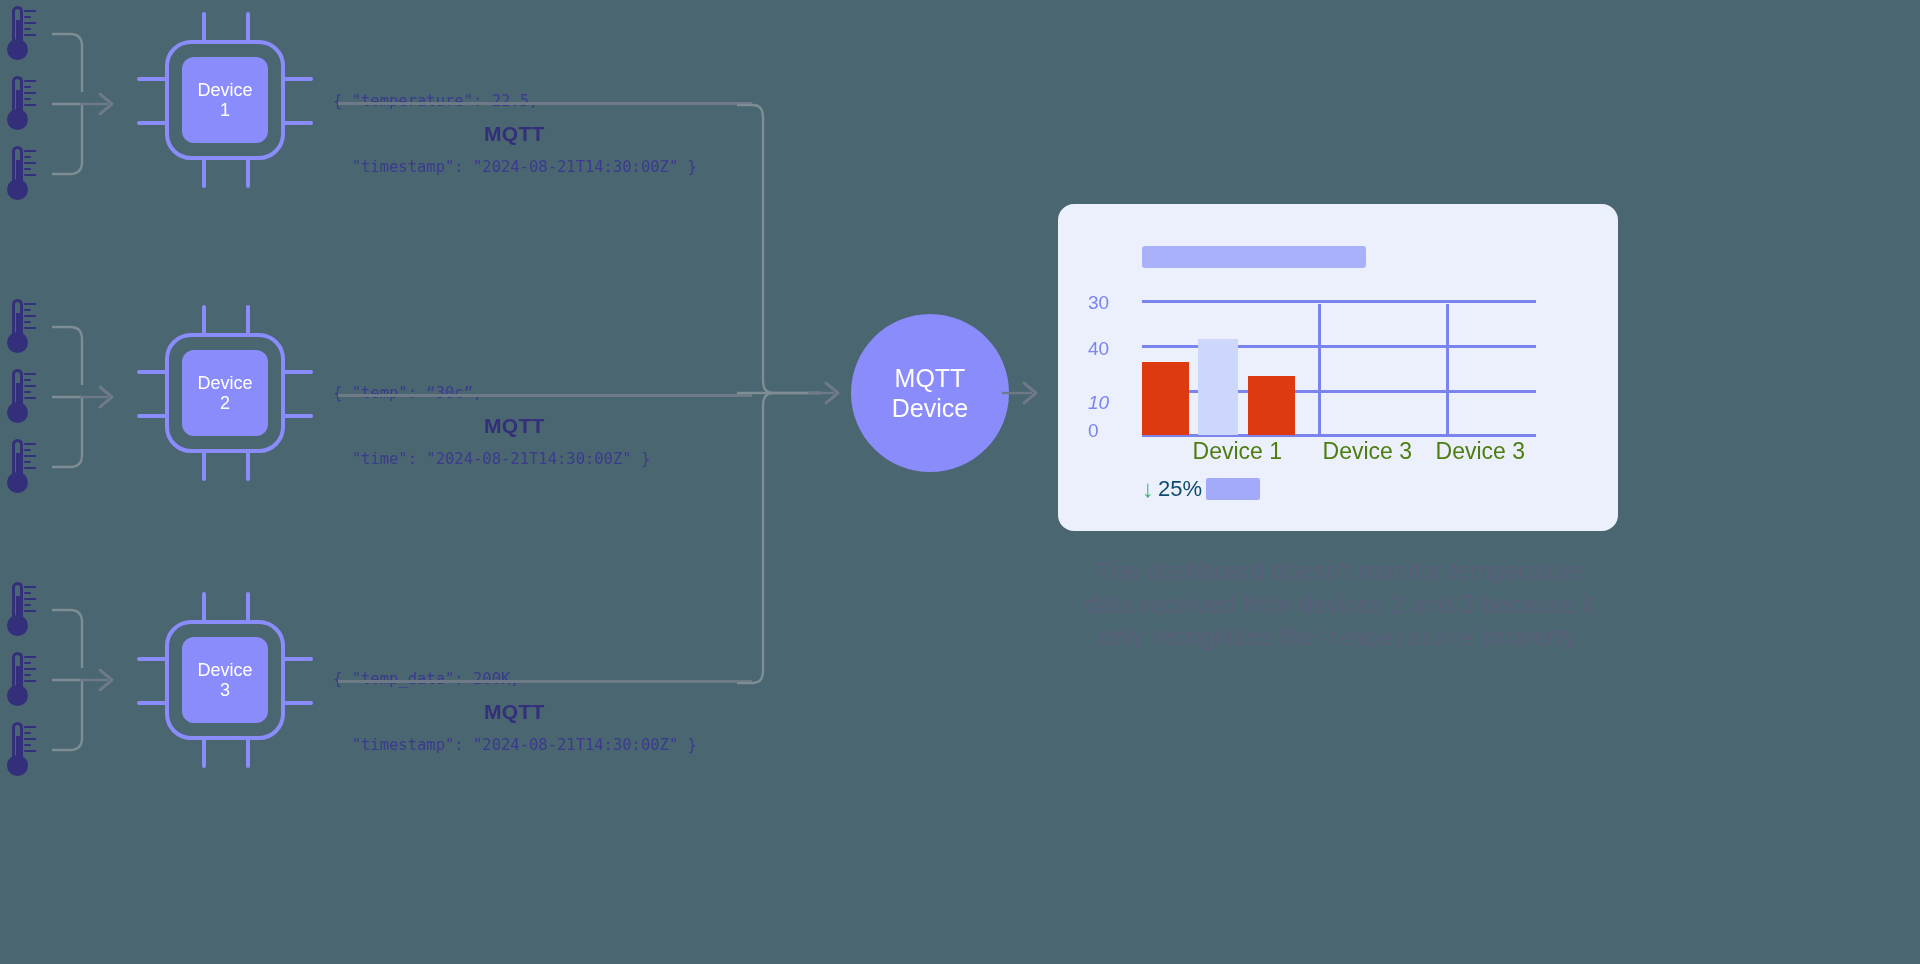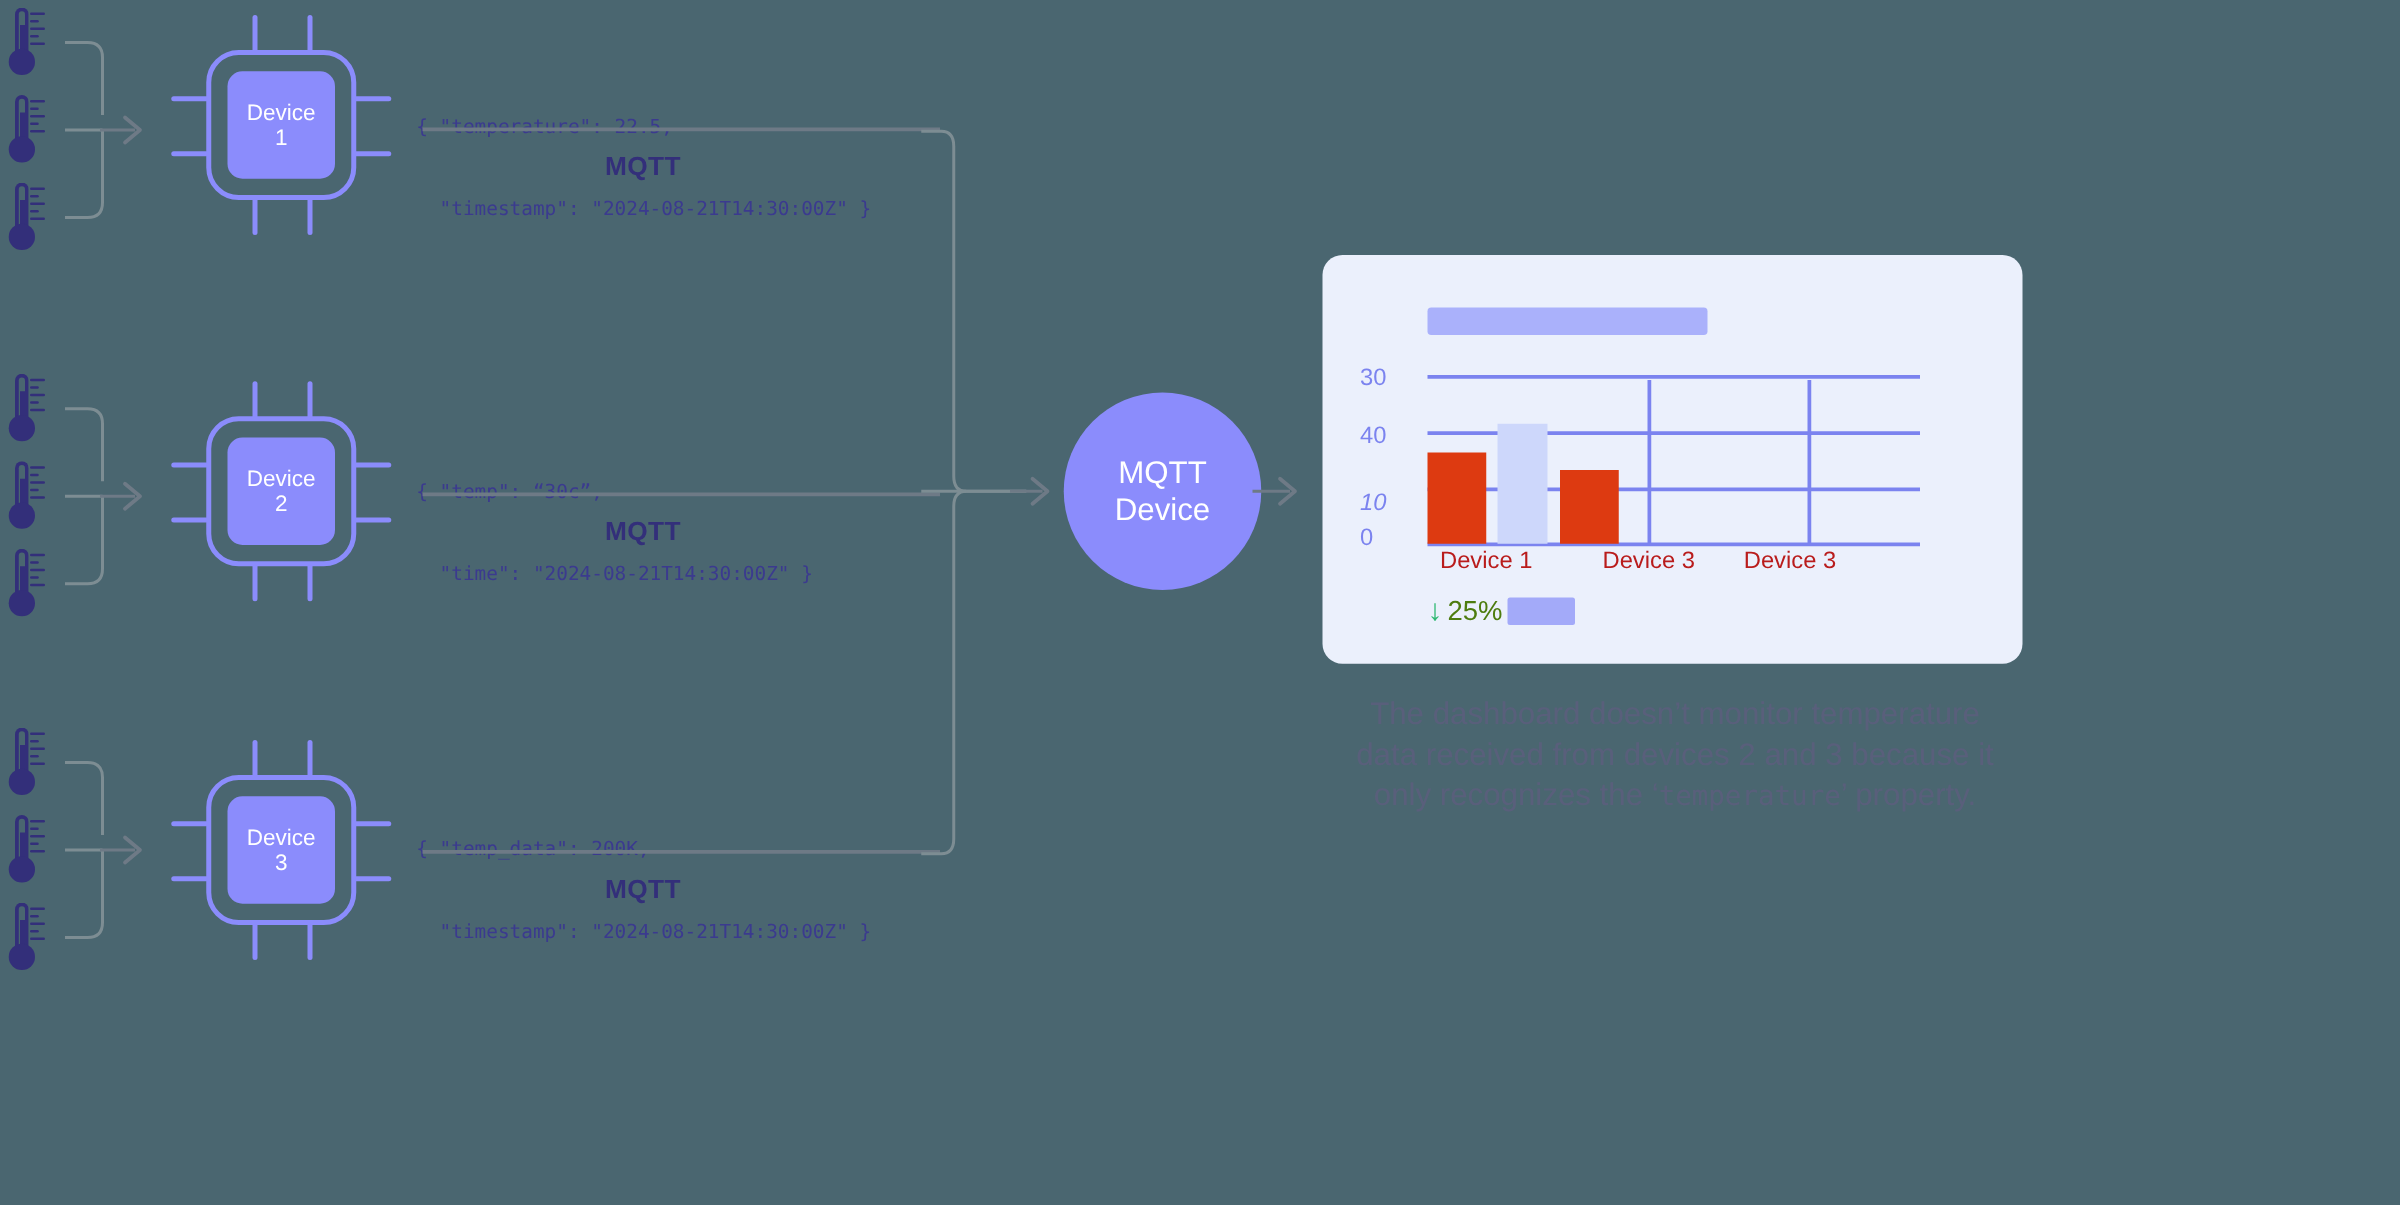--- a/index.html
+++ b/index.html
@@ -103,25 +103,25 @@
     position: absolute; background: #aab1fb; border-radius: 3px;
   }
   .axis-label {
     position: absolute; color: #7b83ef; font-size: 19px;
     width: 36px;
   }
   .gridline { position: absolute; height: 3px; background: #7b83ef; }
   .vline    { position: absolute; width: 3px; background: #7b83ef; }
   .bar      { position: absolute; }
   .cat-label {
-    position: absolute; color: #b91c1c; font-size: 19px;
-    text-align: left; width: 130px;
+    position: absolute; color: #4d7c0f; font-size: 23px;
+    text-align: right; width: 130px;
   }
   .delta { position: absolute; display: flex; align-items: center; gap: 4px; }
-  .delta .pct { color: #4d7c0f; font-size: 22px; }
+  .delta .pct { color: #0c4a6e; font-size: 22px; }
   .delta .chipbar { width: 54px; height: 22px; background: #a3aaf9; border-radius: 2px; }
 
   
   .caption {
     position: absolute; color: #5b5f7d; font-size: 25px; line-height: 1.30;
     text-align: center; opacity: .92;
   }
   .caption .mono {
     font-family: "DejaVu Sans Mono", "Liberation Mono", monospace;
     font-size: 22px;

